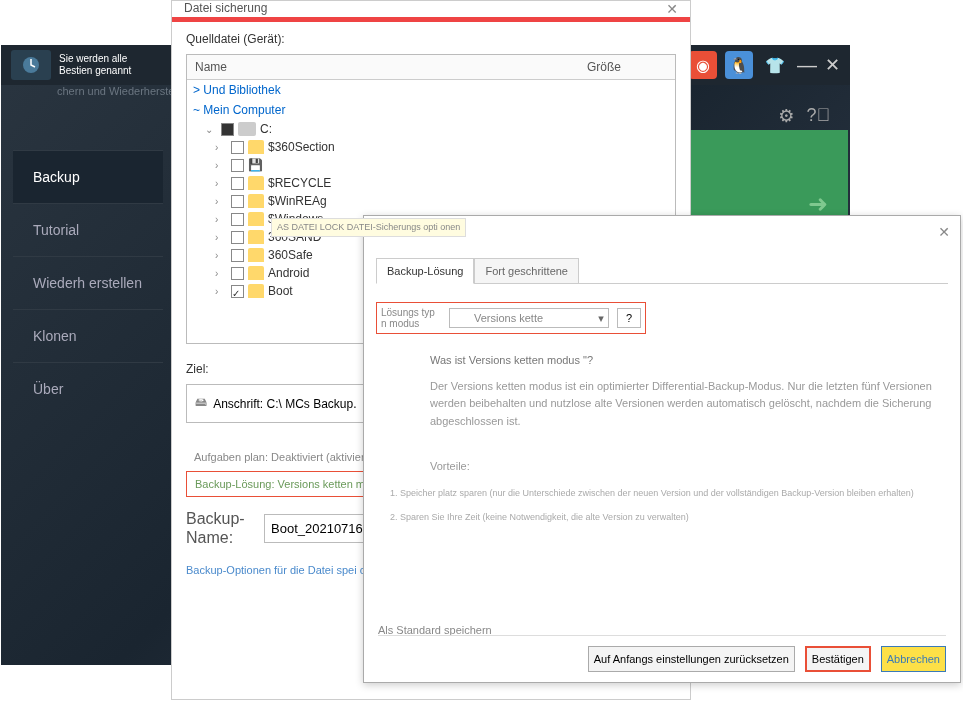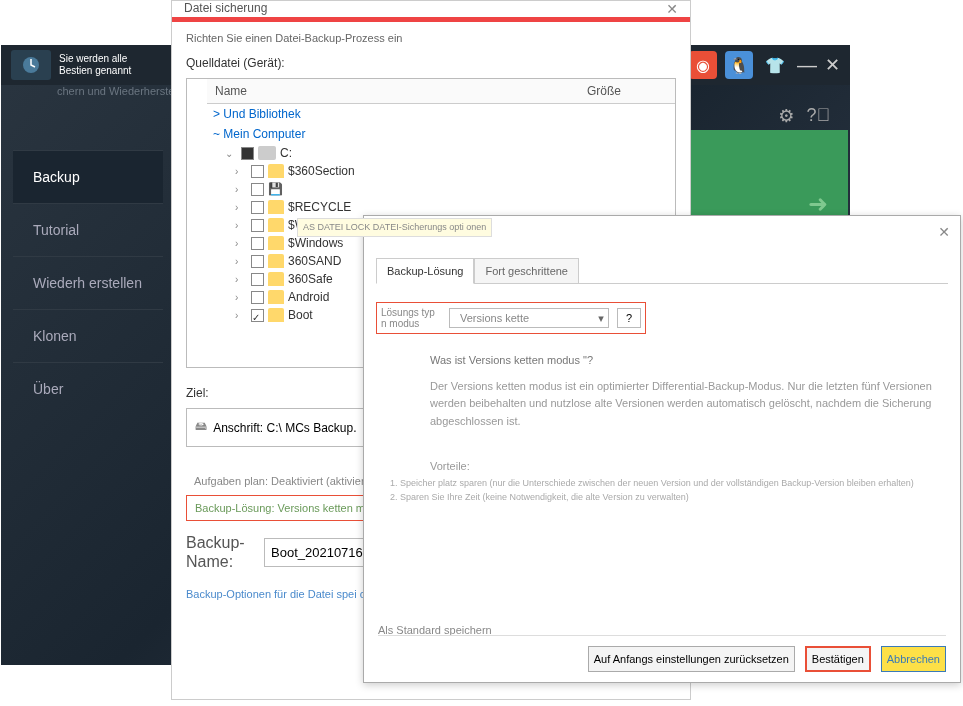--- a/index.html
+++ b/index.html
@@ -24,21 +24,21 @@
 .side-item.active { background: #1a2530; color: #fff; }
 
 
 .dialog { position: absolute; top: 0; left: 171px; width: 520px; height: 700px; background: #fff; border: 1px solid #ccc; }
 .dlg-title { padding: 0 12px; font-size: 12px; color: #555; display: flex; justify-content: space-between; border-bottom: 5px solid #ef4444; }
 .dlg-close { cursor: pointer; color: #888; font-size: 14px; }
 .dlg-body { padding: 10px 14px; font-size: 12px; color: #555; }
 .subtitle-txt { margin-bottom: 12px; color: #666; font-size: 11px; }
 .src-label { font-size: 12px; color: #333; margin-bottom: 8px; }
 
-.tree-box { border: 1px solid #bbb; height: 290px; position: relative; background: #fff; padding-left: 20px; }
+.tree-box { border: 1px solid #bbb; height: 290px; position: relative; background: #fff; }
 .tree-header { display: flex; border-bottom: 1px solid #ccc; background: #fafafa; font-size: 12px; padding: 5px 8px; }
 .tree-header .name { flex: 1; }
 .tree-header .size { width: 80px; }
 .tree-scroll { overflow: auto; height: 255px; font-size: 12px; }
 .tree-scroll::-webkit-scrollbar { width: 14px; height: 14px; }
 .tree-scroll::-webkit-scrollbar-thumb { background: #ccc; }
 .tree-row { padding: 3px 6px; color: #0066cc; cursor: pointer; }
 .tree-row.lib { color: #0066cc; }
 .tree-row.comp { color: #0066cc; padding-left: 6px; }
 .folder-row { display: flex; align-items: center; padding: 2px 0 2px 28px; gap: 4px; }
@@ -64,35 +64,35 @@
 
 
 .overlay { position: absolute; top: 215px; left: 363px; width: 598px; height: 468px; background: #fff; border: 1px solid #aaa; box-shadow: 0 2px 8px rgba(0,0,0,0.2); }
 .ov-close { position: absolute; top: 8px; right: 10px; color: #888; cursor: pointer; font-size: 14px; }
 .ov-content { padding: 12px; height: 100%; position: relative; }
 .tabs { display: flex; border-bottom: 1px solid #ccc; margin-top: 30px; }
 .tab { padding: 6px 10px; font-size: 11px; color: #666; border: 1px solid #ccc; border-bottom: none; background: #f5f5f5; cursor: pointer; }
 .tab.active { background: #fff; border-bottom: 1px solid #fff; margin-bottom: -1px; color: #333; }
 .solution-select { margin-top: 18px; display: flex; align-items: center; gap: 8px; border: 1px solid #e94f37; padding: 4px; width: 270px; }
 .sel-label { font-size: 10px; color: #888; line-height: 1.1; width: 60px; }
-.sel-box { border: 1px solid #bbb; padding: 3px 20px 3px 10px; font-size: 11px; color: #888; flex: 1; position: relative; cursor: pointer; }
+.sel-box { border: 1px solid #bbb; padding: 3px 20px 3px 24px; font-size: 11px; color: #888; flex: 1; position: relative; cursor: pointer; }
 .sel-box::after { content: '▾'; position: absolute; right: 4px; color: #666; }
 .help-btn { border: 1px solid #bbb; padding: 3px 8px; font-size: 11px; cursor: pointer; }
 .desc { margin-top: 18px; margin-left: 54px; font-size: 11px; color: #888; line-height: 1.6; }
 .desc-q { color: #777; margin-bottom: 8px; }
 .desc-body { color: #999; }
 .vorteile { margin-top: 28px; color: #999; }
-.bullet { font-size: 9px; color: #aaa; margin-left: -40px; }
+.bullet { font-size: 9px; color: #aaa; margin-top: 10px; margin-left: -40px; }
 .save-std { position: absolute; bottom: 46px; left: 14px; font-size: 11px; color: #888; cursor: pointer; }
 .ov-buttons { position: absolute; bottom: 10px; right: 14px; left: 14px; display: flex; justify-content: flex-end; gap: 10px; border-top: 1px solid #ddd; padding-top: 10px; }
 .btn { border: 1px solid #aaa; background: #f4f4f4; padding: 5px 5px; font-size: 11px; cursor: pointer; }
 .btn.confirm { border: 2px solid #e94f37; }
 .btn.cancel { color: #3a7ab8; border: 1px solid #3a7ab8; background: #fde047; }
 
-.tooltip { position: absolute; top: 218px; left: 297px; background: #fffce0; border: 1px solid #ddd; padding: 3px 5px; font-size: 9px; color: #888; line-height: 1.2; z-index: 5; }
+.tooltip { position: absolute; top: 218px; left: 271px; background: #fffce0; border: 1px solid #ddd; padding: 3px 5px; font-size: 9px; color: #888; line-height: 1.2; z-index: 5; }
 </style>
 </head>
 <body>
 
 <div class="app-bg"></div>
 <div class="titlebar">
   <div class="logo">
     <svg width="20" height="20" viewBox="0 0 20 20">
         <circle cx="10" cy="10" r="8" fill="#4a7a9a"></circle>
         <path d="M10 4 L10 10 L14 12" stroke="#fff" stroke-width="1.5" fill="none"></path>
@@ -128,21 +128,20 @@
 <div style="position:absolute;top:130px;left:690px;width:158px;height:100px;background:#3a9a5a">
   <div style="position:absolute;right:20px;top:60px;color:#7fc98f;font-size:24px">➜</div>
 </div>
 
 <div class="dialog">
   <div class="dlg-title">
     <span>Datei sicherung</span>
     <span class="dlg-close">✕</span>
   </div>
   <div class="dlg-body">
-    <div class="subtitle-txt">Richten Sie einen Datei-Backup-Prozess ein</div>
     <div class="src-label">Quelldatei (Gerät):</div>
 
     <div class="tree-box">
       <div class="tree-header">
         <span class="name">Name</span>
         <span class="size">Größe</span>
       </div>
       <div class="tree-scroll">
         <div class="tree-row lib">&gt; Und Bibliothek</div>
         <div class="tree-row comp">~ Mein Computer</div>

